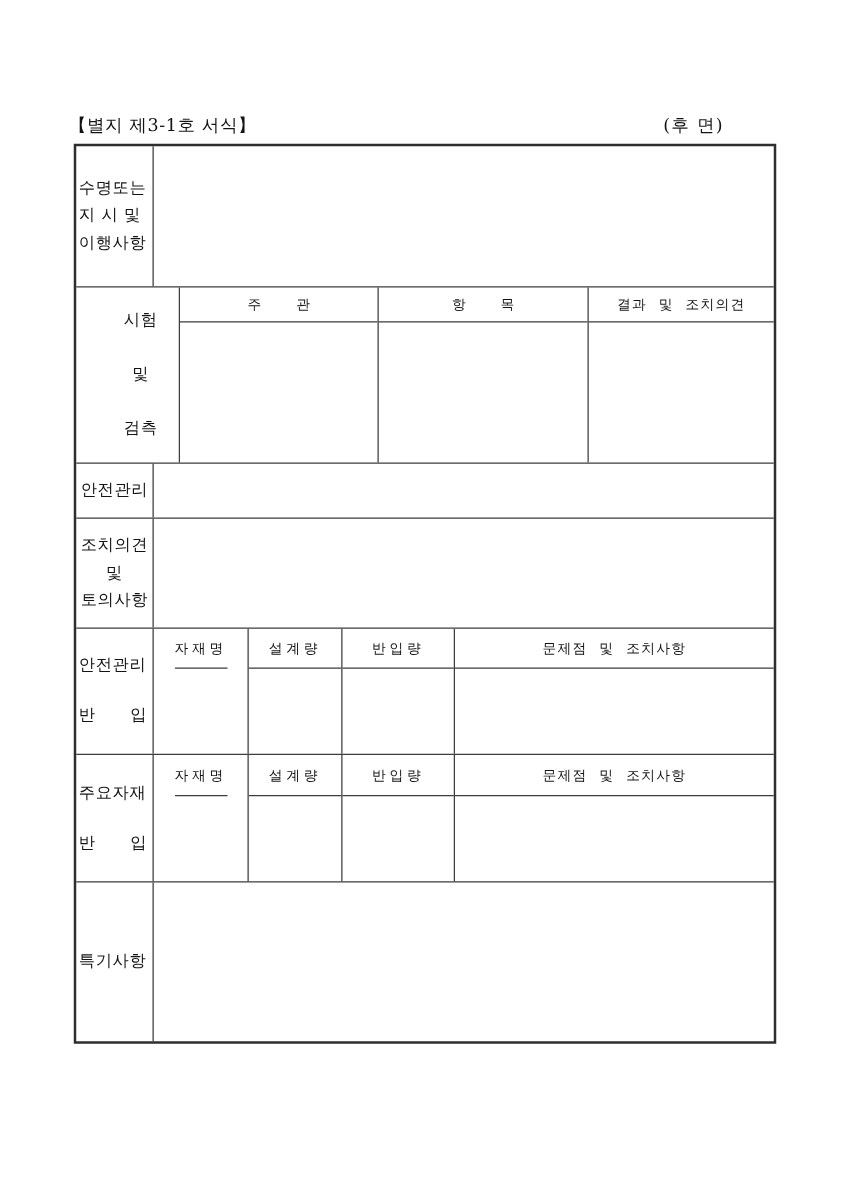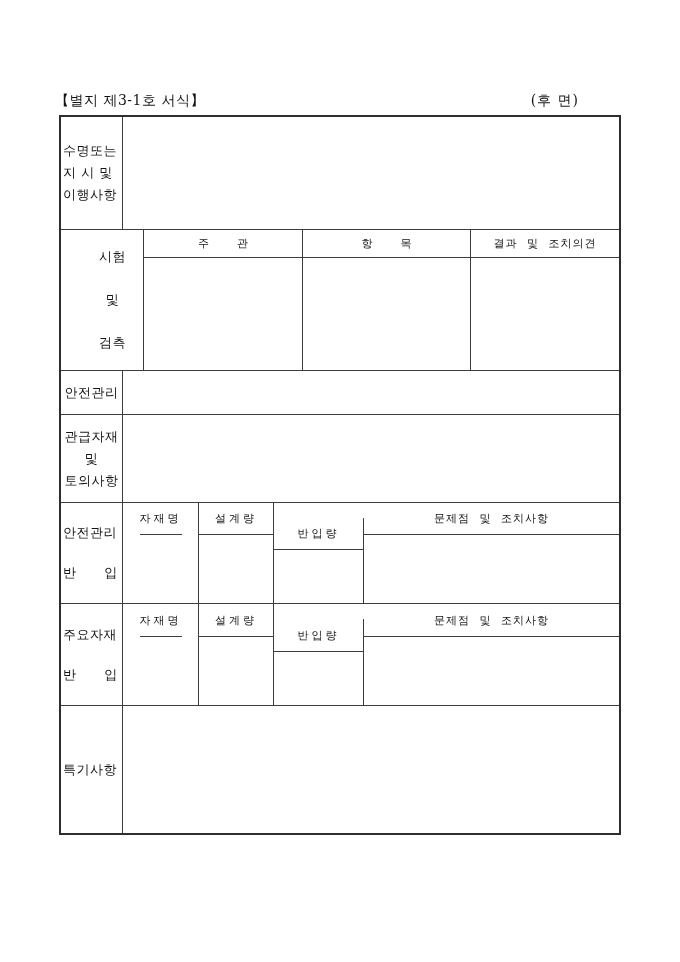--- a/index.html
+++ b/index.html
@@ -67,21 +67,21 @@
   .col-body { flex:1; }
 
   .r2 .col-head { height:28px; }
   .r5 .col-head { height:32px; }
   .r6 .col-head { height:33px; }
 
   .c-supervisor { width:159px; flex:0 0 159px; }
   .c-item      { width:168px; flex:0 0 168px; }
   .c-mat    { width:76px; flex:0 0 76px;align-items:center; }
   .c-design { width:75px; flex:0 0 75px;gap:25px; }
-  .c-carry  { width:90px; flex:0 0 90px;margin-top:15px; }
+  .c-carry  { width:90px; flex:0 0 90px; }
 
   .ws-wide { word-spacing:5px; letter-spacing:1px; }
   .ls-3    { letter-spacing:3px; }
 </style>
 </head>
 <body>
 
 <div class="page">
 
   <div class="form-tag">【별지 제3-1호 서식】</div>
@@ -126,21 +126,21 @@
       <div class="label-cell">
         <span>안전관리</span>
       </div>
       <div class="content">
         <div class="field"></div>
       </div>
     </div>
 
     <div class="row r4">
       <div class="label-cell">
-        <span>관급자재</span>
+        <span>조치의견</span>
         <span>및</span>
         <span>토의사항</span>
       </div>
       <div class="content">
         <div class="field"></div>
       </div>
     </div>
 
     <div class="row r5">
       <div class="label-cell two-line left">

